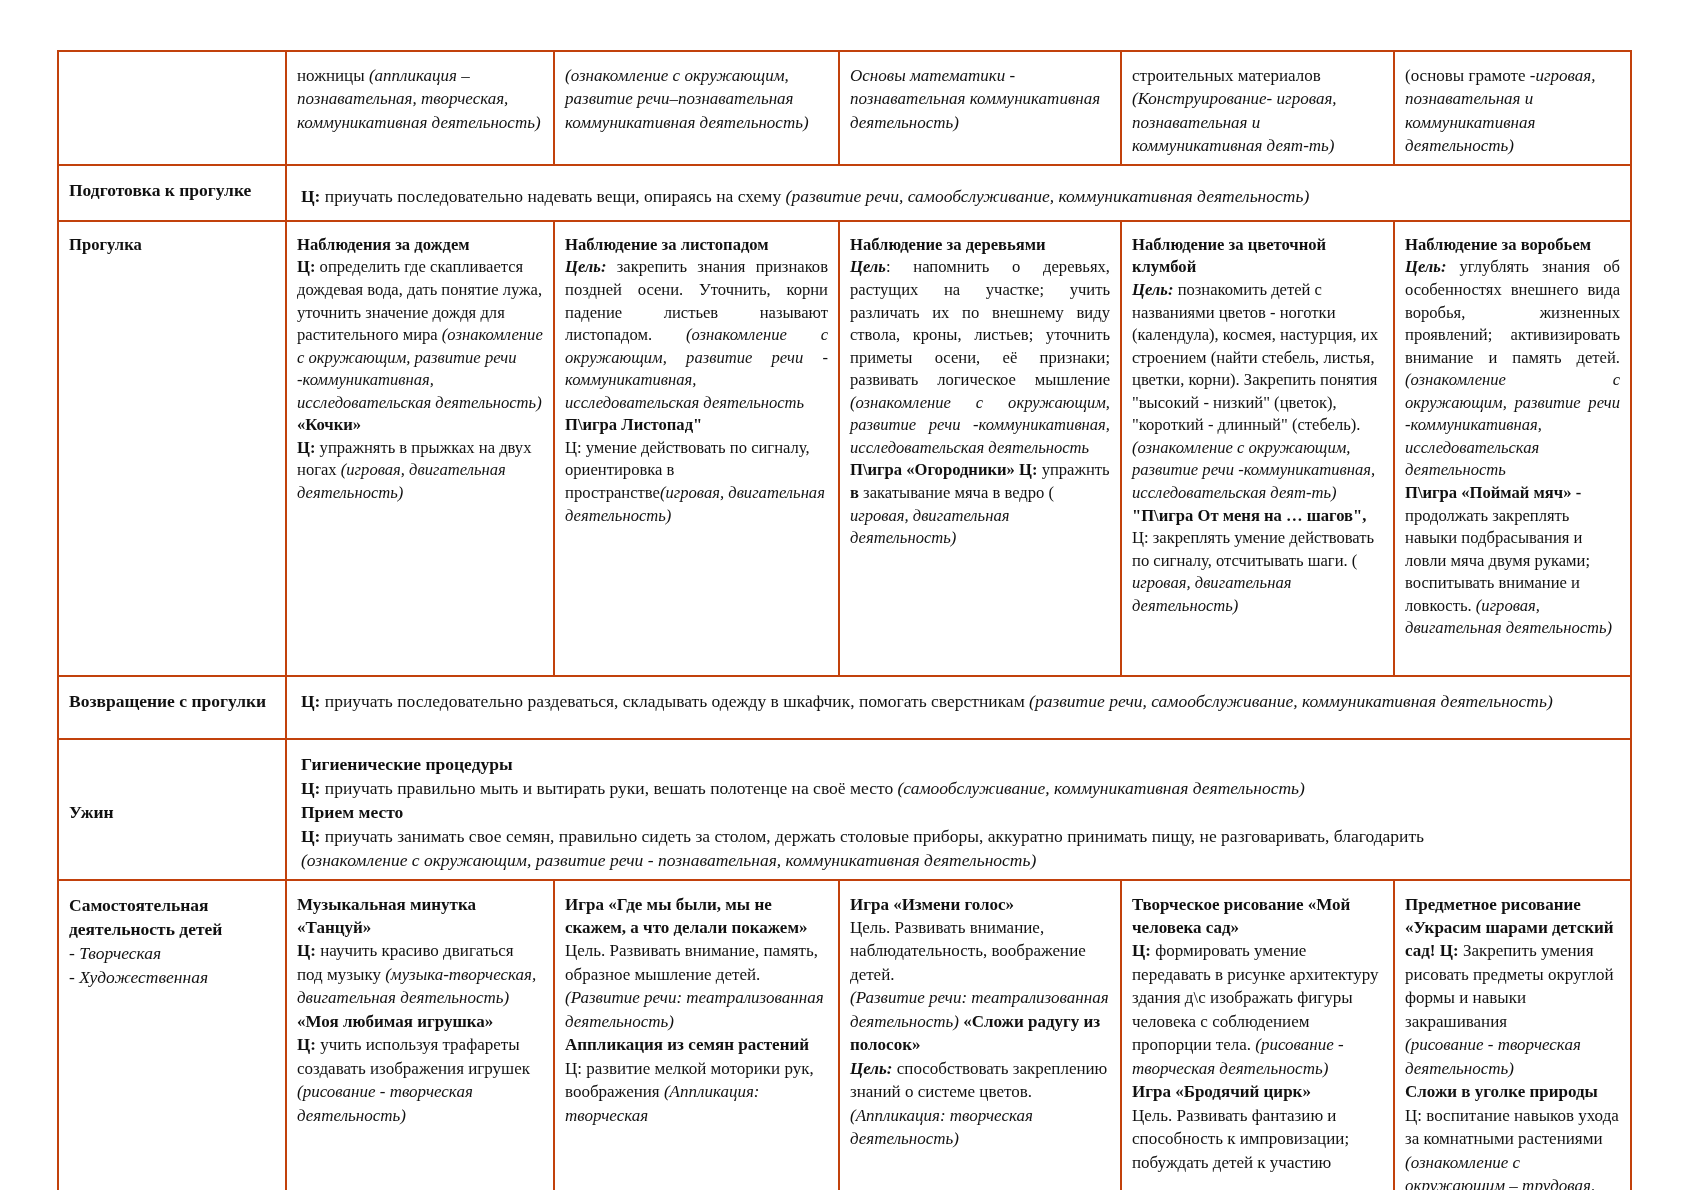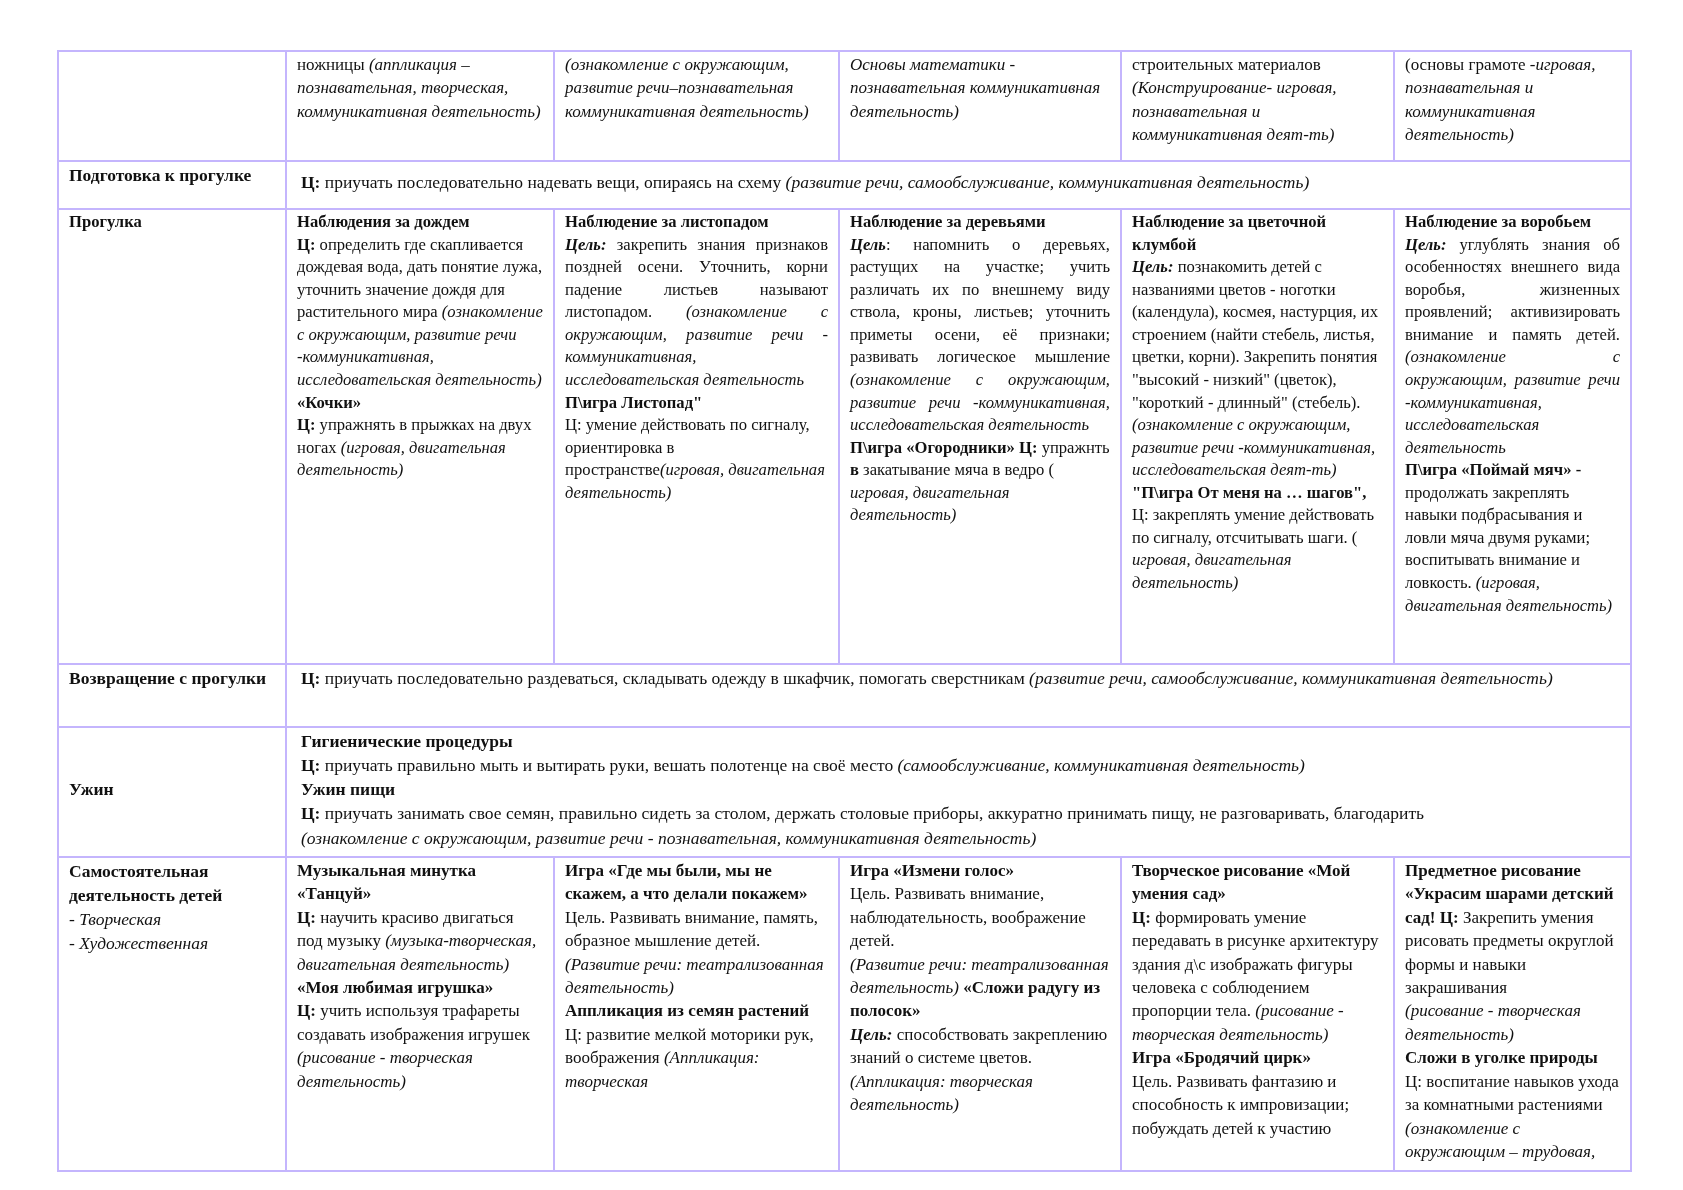--- a/index.html
+++ b/index.html
@@ -6,28 +6,28 @@
   body{
     width:1683px;height:1190px;position:relative;overflow:hidden;
     background:#ffffff;color:#111;
     font-family:"Liberation Serif","DejaVu Serif",serif;
   }
   table.plan{
     position:absolute;left:57px;top:50px;width:1573px;
     border-collapse:collapse;table-layout:fixed;
   }
   td{
-    border:2px solid #c4b5fd;
+    border:2px solid #c2410c;
     vertical-align:top;
-    padding:1px 10px 6px 10px;
+    padding:12px 10px 6px 10px;
     font-size:17px;line-height:1.38;
     overflow:hidden;
   }
   tr.r1{height:110px}
-  tr.r2{height:48px}
+  tr.r2{height:56px}
   tr.r3{height:455px}
   tr.r4{height:63px}
   tr.r5{height:127px}
   tr.r6{height:258px}
   tr.r2 td, tr.r4 td, tr.r5 td{font-size:17.5px}
   tr.r3 td{font-size:16.6px;line-height:1.36}
   tr.r2 td.merged{vertical-align:middle;padding-left:14px}
   tr.r4 td.merged{padding-left:14px}
   tr.r5 td.merged{padding-left:14px}
   tr.r5 td.label{vertical-align:middle}
@@ -117,21 +117,21 @@
           <div class="para"><span class="b">Ц:</span><span> приучать последовательно раздеваться, складывать одежду в шкафчик, помогать сверстникам </span><span class="i">(развитие речи, самообслуживание, коммуникативная деятельность)</span></div>
         </td>
   </tr>
   <tr class="r5">
     <td class="label">
           <div class="para"><span class="b">Ужин</span></div>
         </td>
     <td class="merged" colspan="5">
           <div class="para align-center"><span class="b">Гигиенические процедуры</span></div>
           <div class="para"><span class="b">Ц:</span><span> приучать правильно мыть и вытирать руки, вешать полотенце на своё место </span><span class="i">(самообслуживание, коммуникативная деятельность)</span></div>
-          <div class="para align-center"><span class="b">Ужин пищи</span></div>
+          <div class="para align-center"><span class="b">Прием место</span></div>
           <div class="para"><span class="b">Ц:</span><span> приучать занимать свое семян, правильно сидеть за столом, держать столовые приборы, аккуратно принимать пищу, не разговаривать, благодарить</span></div>
           <div class="para"><span class="i">(ознакомление с окружающим, развитие речи - познавательная, коммуникативная деятельность)</span></div>
         </td>
   </tr>
   <tr class="r6">
     <td class="label">
           <div class="para"><span class="b">Самостоятельная деятельность детей</span></div>
           <div class="para"><span class="i">- Творческая</span></div>
           <div class="para"><span class="i">- Художественная</span></div>
         </td>
@@ -148,21 +148,21 @@
           <div class="para"><span>Ц: развитие мелкой моторики рук, воображения </span><span class="i">(Аппликация: творческая</span></div>
         </td>
     <td>
           <div class="para"><span class="b">Игра «Измени голос»</span></div>
           <div class="para"><span>Цель. Развивать внимание, наблюдательность, воображение детей.</span></div>
           <div class="para"><span class="i"> (Развитие речи: театрализованная деятельность)</span><span class="b"> «Сложи радугу из полосок»</span></div>
           <div class="para"><span class="b i">Цель:</span><span> способствовать закреплению знаний о системе цветов.</span></div>
           <div class="para"><span class="i">(Аппликация: творческая деятельность)</span></div>
         </td>
     <td>
-          <div class="para"><span class="b">Творческое рисование «Мой умения сад»</span></div>
+          <div class="para"><span class="b">Творческое рисование «Мой человека сад»</span></div>
           <div class="para"><span class="b">Ц:</span><span> формировать умение передавать в рисунке архитектуру здания д\с изображать фигуры человека с соблюдением пропорции тела. </span><span class="i">(рисование - творческая деятельность)</span></div>
           <div class="para"><span class="b">Игра «Бродячий цирк»</span></div>
           <div class="para"><span>Цель. Развивать фантазию и способность к импровизации; побуждать детей к участию</span></div>
         </td>
     <td>
           <div class="para"><span class="b">Предметное рисование «Украсим шарами детский сад! </span><span class="b">Ц:</span><span> Закрепить умения рисовать предметы округлой формы и навыки закрашивания</span></div>
           <div class="para"><span class="i">(рисование - творческая деятельность)</span></div>
           <div class="para"><span class="b">Сложи в уголке природы</span></div>
           <div class="para"><span>Ц: воспитание навыков ухода за комнатными растениями </span><span class="i">(ознакомление с окружающим – трудовая,</span></div>
         </td>

